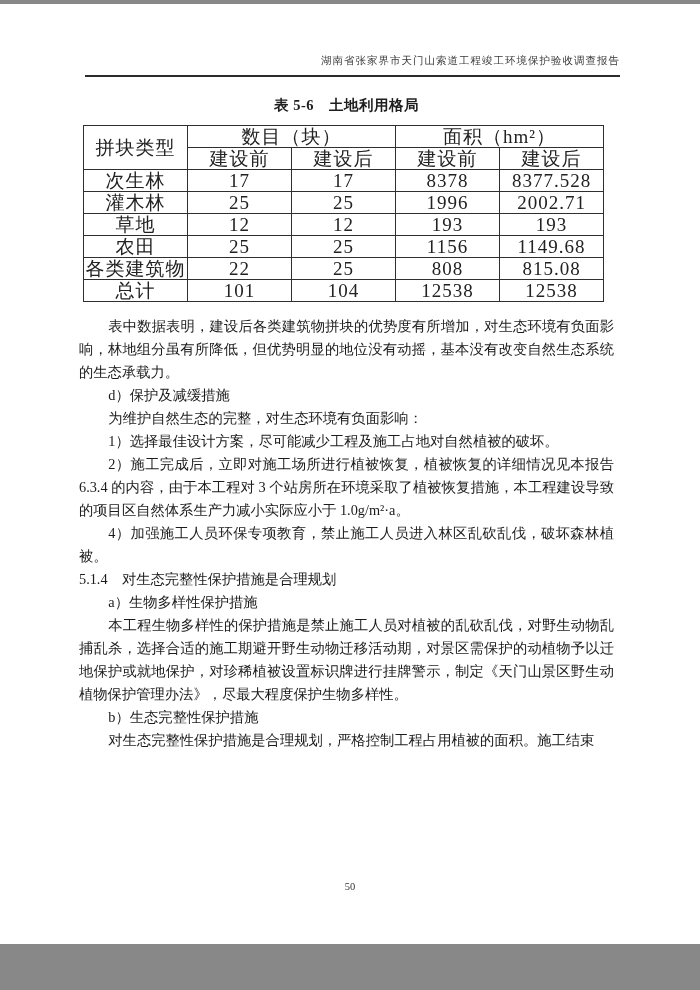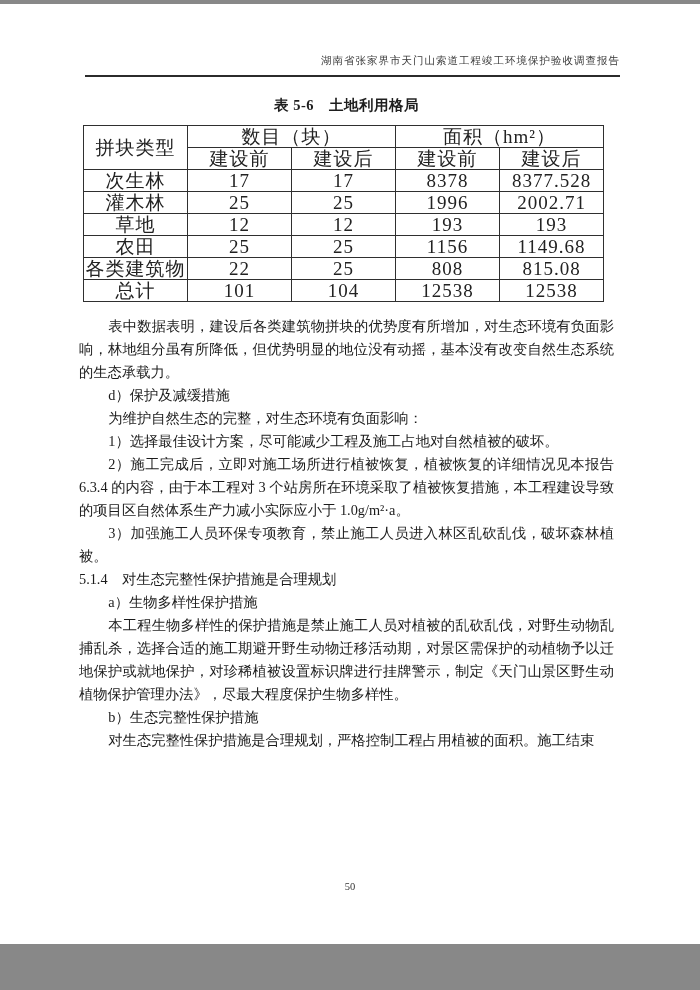--- a/index.html
+++ b/index.html
@@ -163,21 +163,21 @@
         </tr>
       </tbody>
     </table>
 
     <div class="body-text">
       <p class="indent">表中数据表明，建设后各类建筑物拼块的优势度有所增加，对生态环境有负面影响，林地组分虽有所降低，但优势明显的地位没有动摇，基本没有改变自然生态系统的生态承载力。</p>
       <p class="indent">d）保护及减缓措施</p>
       <p class="indent">为维护自然生态的完整，对生态环境有负面影响：</p>
       <p class="indent">1）选择最佳设计方案，尽可能减少工程及施工占地对自然植被的破坏。</p>
       <p class="indent">2）施工完成后，立即对施工场所进行植被恢复，植被恢复的详细情况见本报告 6.3.4 的内容，由于本工程对 3 个站房所在环境采取了植被恢复措施，本工程建设导致的项目区自然体系生产力减小实际应小于 1.0g/m²·a。</p>
-      <p class="indent">3）加强施工人员环保专项教育，禁止施工人员进入林区乱砍乱伐，破坏森林植被。</p>
+      <p class="indent">4）加强施工人员环保专项教育，禁止施工人员进入林区乱砍乱伐，破坏森林植被。</p>
       <p class="heading">5.1.4　对生态完整性保护措施是合理规划</p>
       <p class="indent">a）生物多样性保护措施</p>
       <p class="indent">本工程生物多样性的保护措施是禁止施工人员对植被的乱砍乱伐，对野生动物乱捕乱杀，选择合适的施工期避开野生动物迁移活动期，对景区需保护的动植物予以迁地保护或就地保护，对珍稀植被设置标识牌进行挂牌警示，制定《天门山景区野生动植物保护管理办法》，尽最大程度保护生物多样性。</p>
       <p class="indent">b）生态完整性保护措施</p>
       <p class="indent">对生态完整性保护措施是合理规划，严格控制工程占用植被的面积。施工结束</p>
     </div>
 
   </div>
 
   <div class="page-footer">

